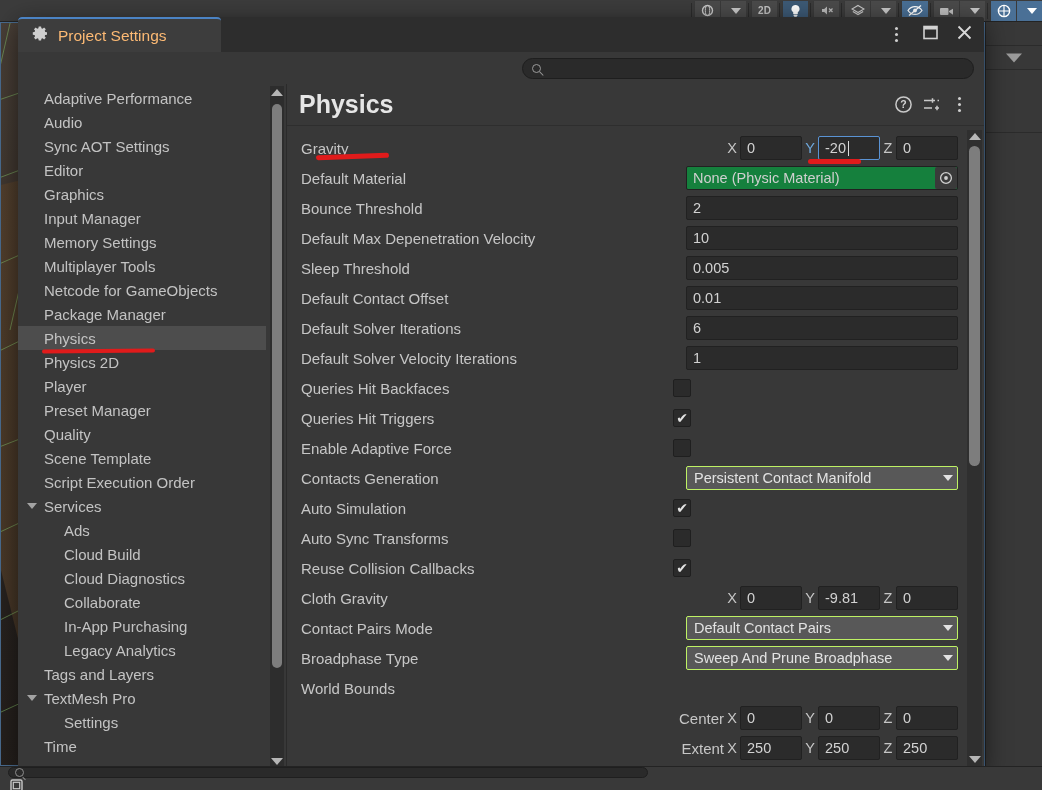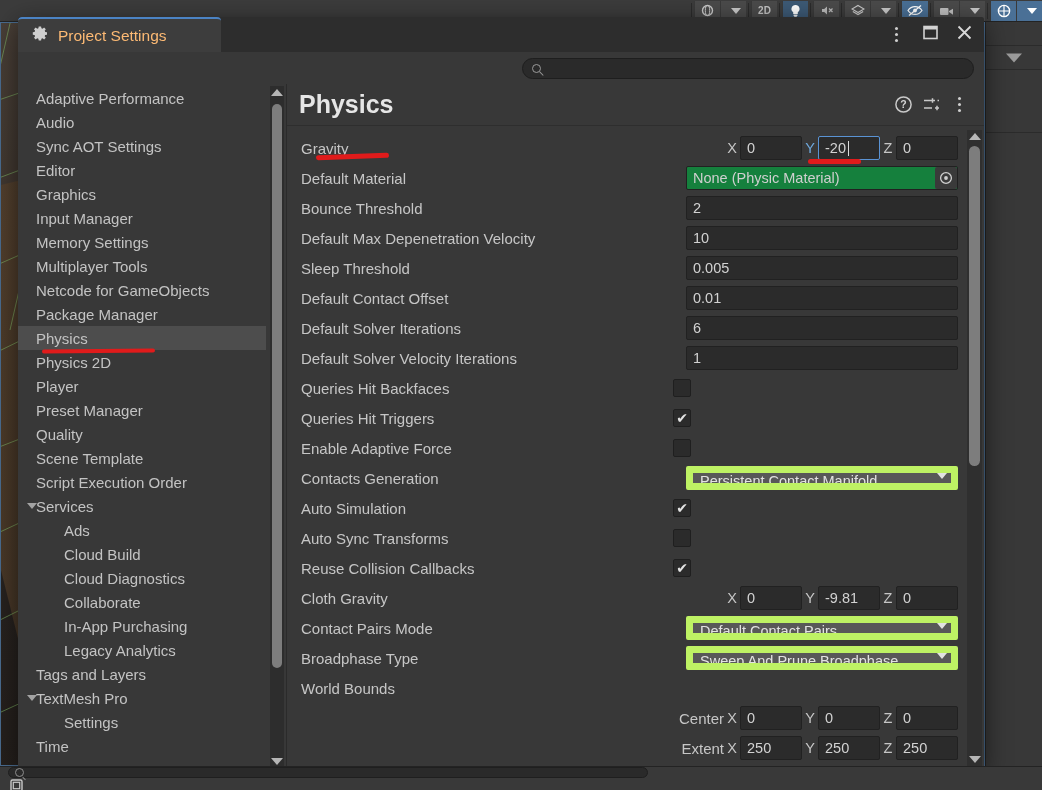--- a/index.html
+++ b/index.html
@@ -106,21 +106,21 @@
   #ps-body { flex:1; display:flex; min-height:0; }
 
   
   #ps-sidebar {
     width:269px; flex:0 0 269px; background:#383838;
     border-right:1px solid #2b2b2b; position:relative; overflow:hidden;
   }
   #ps-sidebar-list { position:absolute; left:0; top:0; right:20px; top:0; padding-top:2px; }
   .side-item {
     height:24px; display:flex; align-items:center; color:#c3c3c3; font-size:15px;
-    white-space:nowrap; overflow:hidden; position:relative; padding-left:18px;
+    white-space:nowrap; overflow:hidden; position:relative; padding-left:26px;
   }
   .side-item.child { padding-left:46px; }
   .side-item.selected { background:#4d4d4d; }
   .side-item .twisty {
     position:absolute; left:9px; top:50%; transform:translateY(-50%);
     width:0; height:0; border-left:5.5px solid transparent; border-right:5.5px solid transparent;
     border-top:6px solid #a3a3a3;
   }
   #sidebar-scrollbar {
     position:absolute; right:2px; top:2px; width:14px; bottom:2px; background:#2d2d2d;
@@ -174,22 +174,22 @@
   .objfield .picker {
     margin-left:auto; width:22px; height:22px; background:#3a3a3a;
     display:flex; align-items:center; justify-content:center; border-radius:2px;
   }
 
   .chk {
     width:18px; height:18px; background:#2b2b2b; border:1px solid #1f1f1f; border-radius:2px;
     display:flex; align-items:center; justify-content:center; color:#e4e4e4; font-size:14px; line-height:1;
   }
   .dropdown {
-    width:272px; height:24px; background:#585858; border:7px solid #bef264; border-radius:2px;
-    display:flex; padding:0 4px 0 7px; color:#e2e2e2; font-size:14.5px;
+    width:272px; height:24px; background:#585858; border:1px solid #bef264; border-radius:2px;
+    display:flex; align-items:center; padding:0 4px 0 7px; color:#e2e2e2; font-size:14.5px;
   }
   .dropdown .dtxt { flex:1; white-space:nowrap; overflow:hidden; }
   .dd-caret {
     width:0;height:0;border-left:5px solid transparent;border-right:5px solid transparent;
     border-top:6px solid #e2e2e2; margin-left:4px; flex:0 0 auto;
   }
   .sub-lbl { color:#c6c6c6; font-size:15px; margin-right:0; }
 
   #main-scrollbar {
     position:absolute; right:2px; top:46px; bottom:4px; width:15px; background:#2f2f2f;

